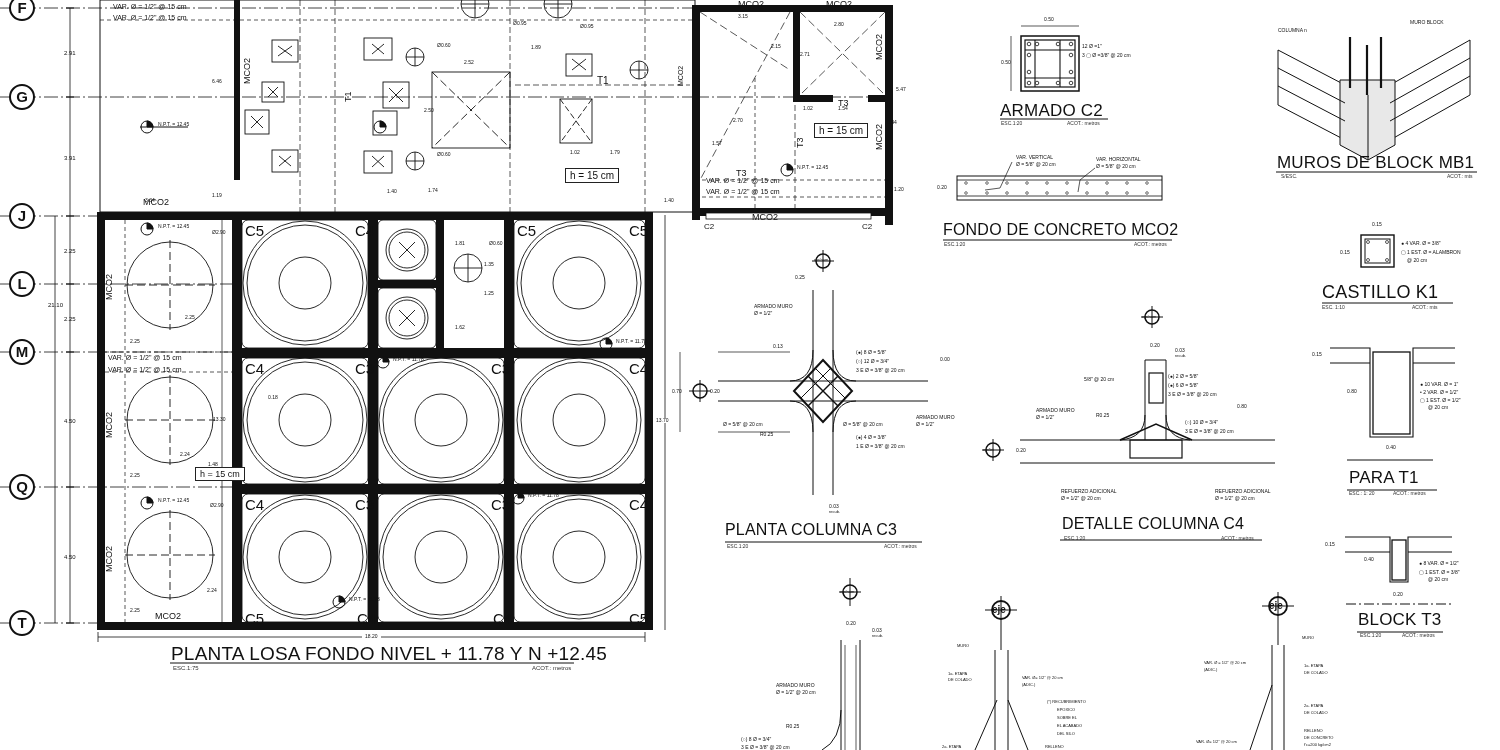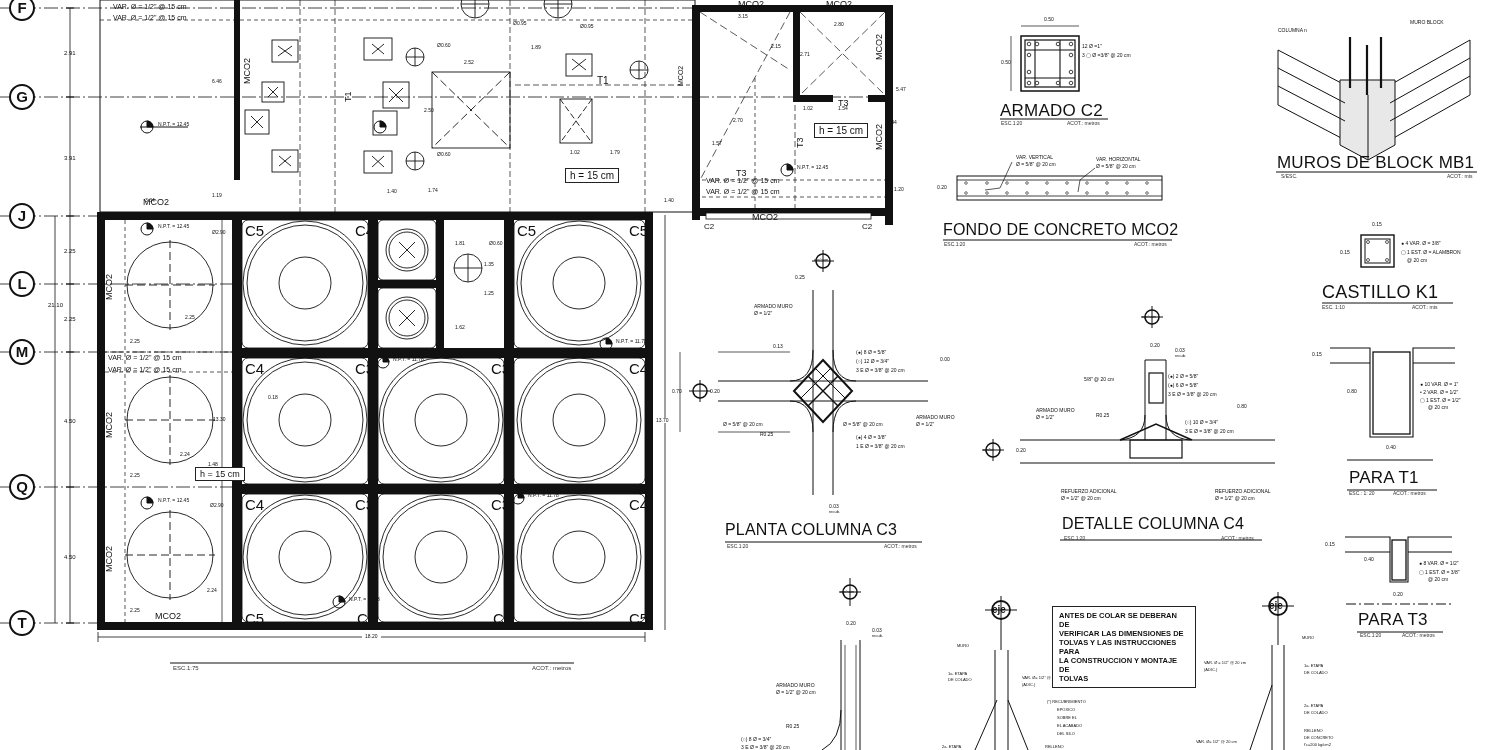--- a/index.html
+++ b/index.html
@@ -506,20 +506,21 @@
 
   <span class="txt t5" style="left:158px;top:122px">N.P.T. = 12.45</span>
   <span class="txt t5" style="left:158px;top:224px">N.P.T. = 12.45</span>
   <span class="txt t5" style="left:158px;top:498px">N.P.T. = 12.45</span>
   <span class="txt t5" style="left:393px;top:357px">N.P.T. = 11.78</span>
   <span class="txt t5" style="left:528px;top:493px">N.P.T. = 11.78</span>
   <span class="txt t5" style="left:616px;top:339px">N.P.T. = 11.78</span>
   <span class="txt t5" style="left:349px;top:597px">N.P.T. = 11.78</span>
   <span class="txt t5" style="left:797px;top:165px">N.P.T. = 12.45</span>
 
+  <span class="txt title" style="left:171px;top:644px">PLANTA LOSA FONDO NIVEL + 11.78 Y N +12.45</span>
   <span class="txt sub" style="left:173px;top:665px">ESC.1:75</span>
   <span class="txt sub" style="left:532px;top:665px">ACOT.: metros</span>
 
   <span class="txt t5" style="left:1044px;top:17px">0.50</span>
   <span class="txt t5" style="left:1001px;top:60px">0.50</span>
   <span class="txt t5" style="left:1082px;top:44px">12 Ø =1"</span>
   <span class="txt t5" style="left:1082px;top:53px">3 ▢ Ø =3/8" @ 20 cm</span>
   <span class="txt title" style="left:1000px;top:102px;font-size:17px">ARMADO C2</span>
   <span class="txt sub" style="left:1001px;top:121px;font-size:5px">ESC.1:20</span>
   <span class="txt sub" style="left:1067px;top:121px;font-size:5px">ACOT.: metros</span>
@@ -558,21 +559,21 @@
   <span class="txt title" style="left:1349px;top:469px;font-size:17px">PARA T1</span>
   <span class="txt sub" style="left:1349px;top:491px;font-size:5px">ESC.: 1: 20</span>
   <span class="txt sub" style="left:1393px;top:491px;font-size:5px">ACOT.: metros</span>
 
   <span class="txt t5" style="left:1325px;top:542px">0.15</span>
   <span class="txt t5" style="left:1364px;top:557px">0.40</span>
   <span class="txt t5" style="left:1393px;top:592px">0.20</span>
   <span class="txt t5" style="left:1419px;top:561px">● 8 VAR. Ø = 1/2"</span>
   <span class="txt t5" style="left:1419px;top:570px">▢ 1 EST. Ø = 3/8"</span>
   <span class="txt t5" style="left:1428px;top:577px">@ 20 cm</span>
-  <span class="txt title" style="left:1358px;top:611px;font-size:17px">PARA T3</span>
+  <span class="txt title" style="left:1358px;top:611px;font-size:17px">BLOCK T3</span>
   <span class="txt sub" style="left:1360px;top:633px;font-size:5px">ESC.1:20</span>
   <span class="txt sub" style="left:1402px;top:633px;font-size:5px">ACOT.: metros</span>
 
   <span class="txt t5" style="left:814px;top:258px;font-size:4px">eje/num</span>
   <span class="txt t5" style="left:795px;top:275px">0.25</span>
   <span class="txt t5" style="left:754px;top:304px">ARMADO MURO</span>
   <span class="txt t5" style="left:754px;top:311px">Ø = 1/2"</span>
   <span class="txt t5" style="left:773px;top:344px">0.13</span>
   <span class="txt t5" style="left:856px;top:350px">(●) 8 Ø = 5/8"</span>
   <span class="txt t5" style="left:856px;top:359px">(○) 12 Ø = 3/4"</span>
@@ -634,25 +635,20 @@
   <span class="txt t5" style="left:1022px;top:676px;font-size:4px">VAR. Ø= 1/2" @ 20 cm</span>
   <span class="txt t5" style="left:1022px;top:683px;font-size:4px">(ADIC.)</span>
   <span class="txt t5" style="left:1047px;top:700px;font-size:4px">(*) RECUBRIMIENTO</span>
   <span class="txt t5" style="left:1057px;top:708px;font-size:4px">EPOXICO</span>
   <span class="txt t5" style="left:1057px;top:716px;font-size:4px">SOBRE EL</span>
   <span class="txt t5" style="left:1057px;top:724px;font-size:4px">EL ACABADO</span>
   <span class="txt t5" style="left:1057px;top:732px;font-size:4px">DEL SILO</span>
   <span class="txt t5" style="left:1045px;top:745px;font-size:4px">RELLENO</span>
   <span class="txt t5" style="left:942px;top:745px;font-size:4px">2a. ETAPA</span>
 
-  <div class="note" style="left:1052px;top:606px;width:130px">ANTES DE COLAR SE DEBERAN DE
-VERIFICAR LAS DIMENSIONES DE
-TOLVAS Y LAS INSTRUCCIONES PARA
-LA CONSTRUCCION Y MONTAJE DE
-TOLVAS</div>
 
   <span class="txt t9" style="left:1269px;top:601px;font-size:10px;font-weight:bold">eje</span>
   <span class="txt t5" style="left:1302px;top:636px;font-size:4px">MURO</span>
   <span class="txt t5" style="left:1304px;top:664px;font-size:4px">1a. ETAPA</span>
   <span class="txt t5" style="left:1304px;top:671px;font-size:4px">DE COLADO</span>
   <span class="txt t5" style="left:1204px;top:661px;font-size:4px">VAR. Ø = 1/2" @ 20 cm</span>
   <span class="txt t5" style="left:1204px;top:668px;font-size:4px">(ADIC.)</span>
   <span class="txt t5" style="left:1304px;top:704px;font-size:4px">2a. ETAPA</span>
   <span class="txt t5" style="left:1304px;top:711px;font-size:4px">DE COLADO</span>
   <span class="txt t5" style="left:1304px;top:729px;font-size:4px">RELLENO</span>

